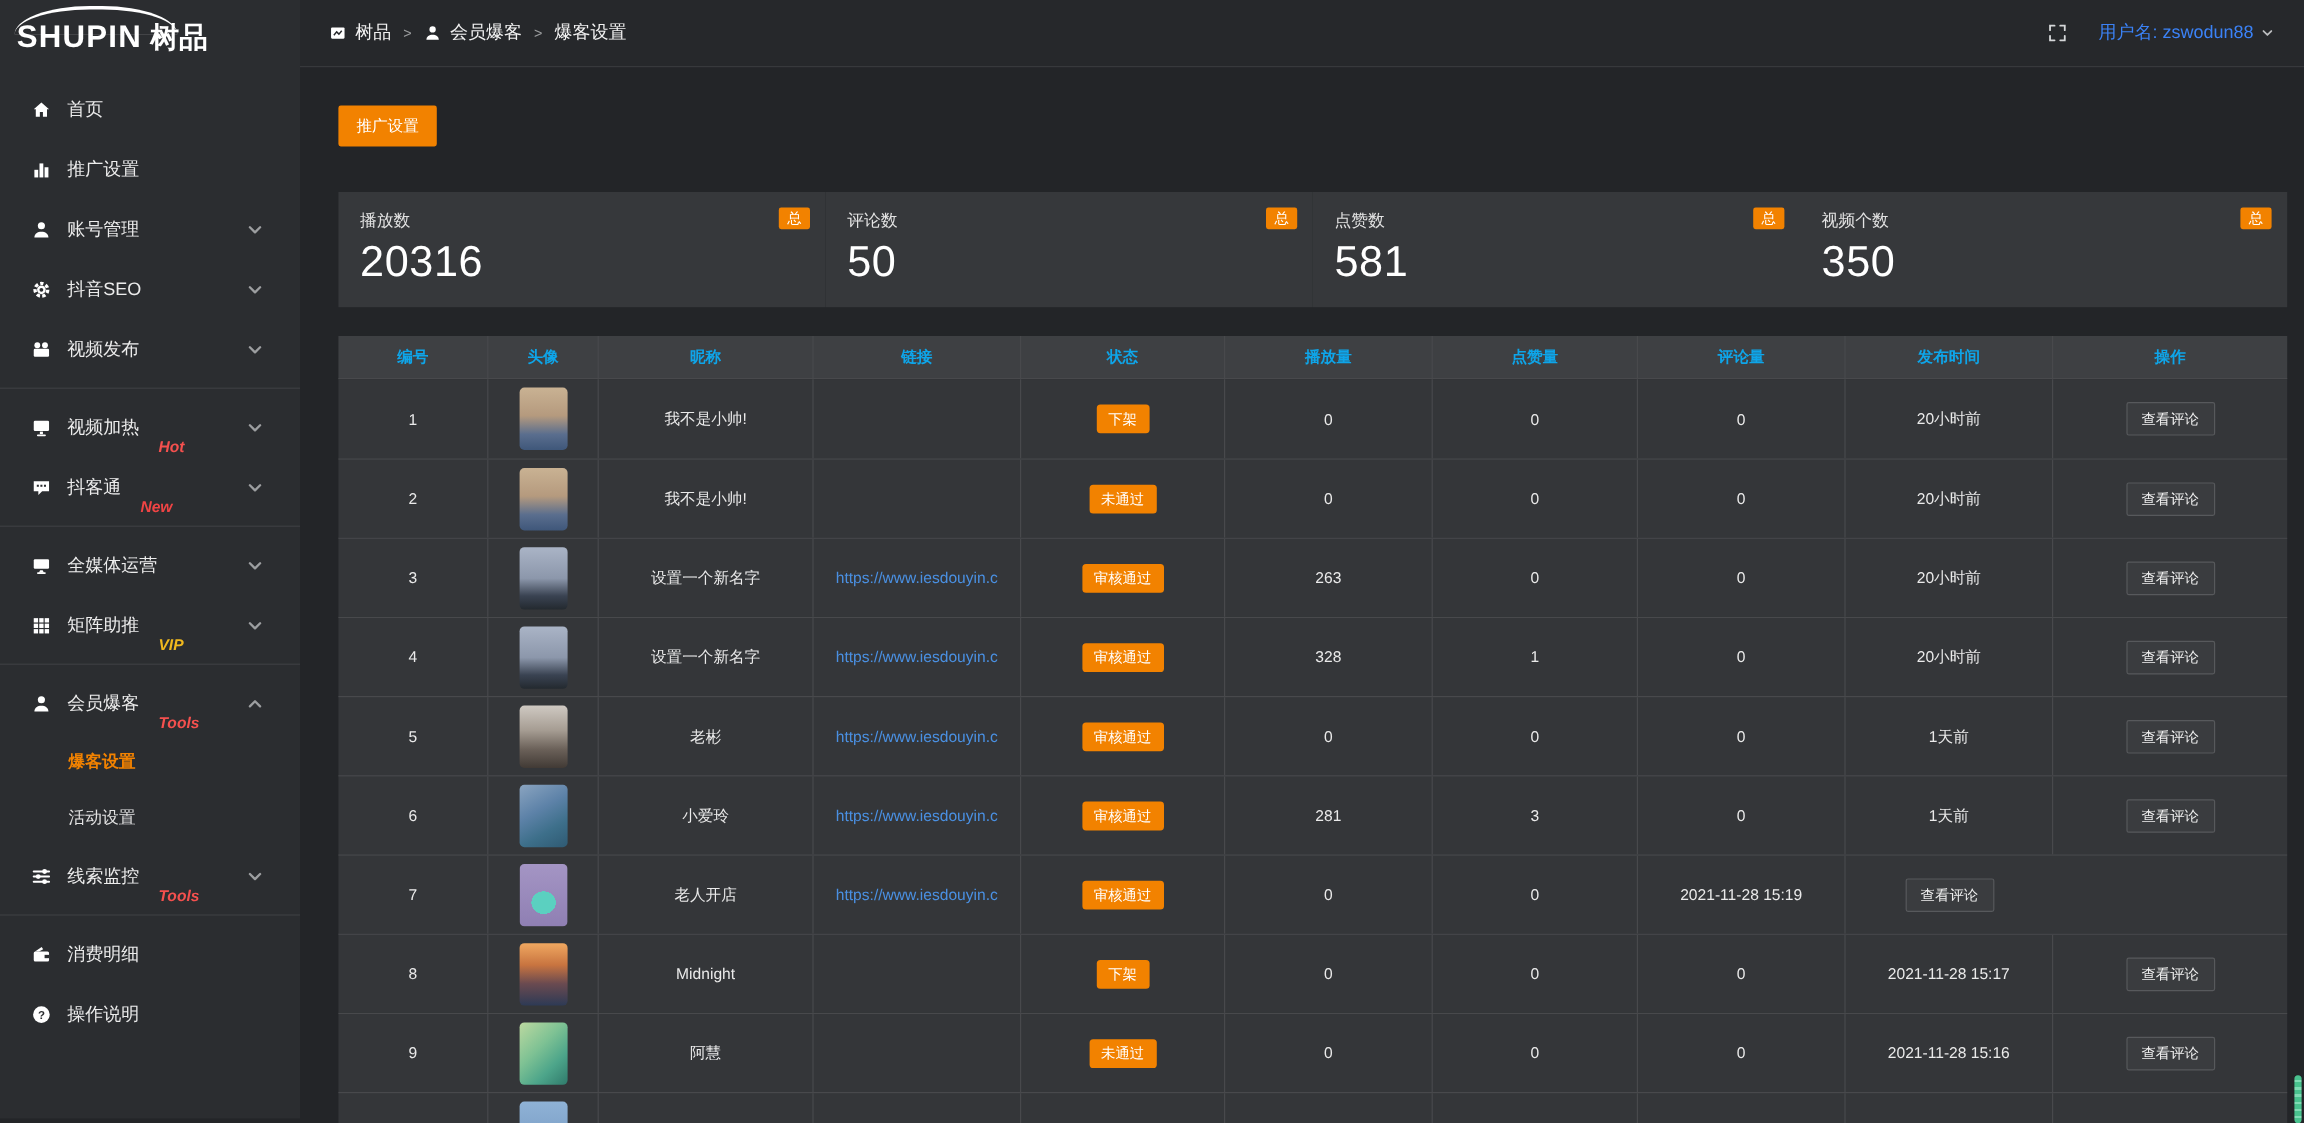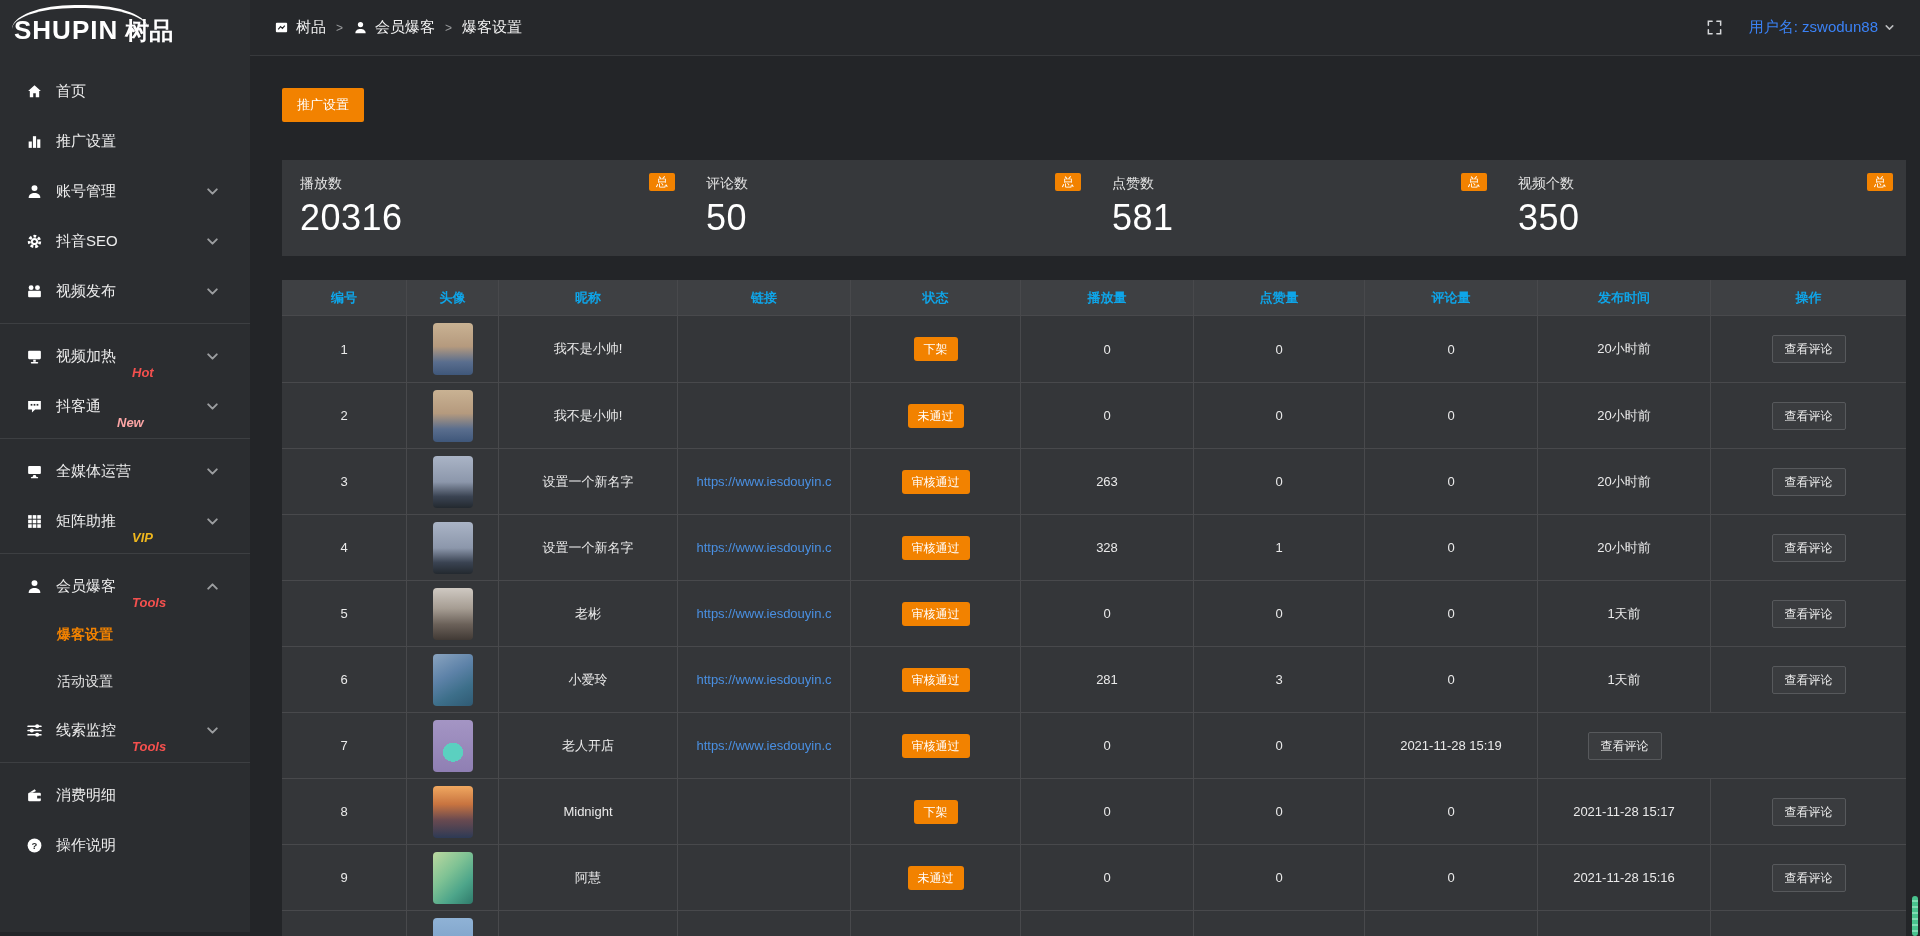--- a/index.html
+++ b/index.html
@@ -192,21 +192,21 @@
           <svg viewBox="0 0 16 16">
             <path d="M2 2.8h12v8H8.6L5.6 13.6v-2.8H2z" fill="#fff"></path>
             <g fill="#2B2D30">
               <rect x="4.4" y="5.6" width="1.6" height="1.6"></rect>
               <rect x="7.2" y="5.6" width="1.6" height="1.6"></rect>
               <rect x="10" y="5.6" width="1.6" height="1.6"></rect>
             </g>
           </svg>
         </span>
         <span class="side-label">抖客通</span>
-        <span class="side-badge" style="color: #fca5a5;">New</span>
+        <span class="side-badge" style="color: #ef4444;">New</span>
         <span class="icon chev">
           <svg viewBox="0 0 16 16">
             <path d="M4 6l4 4 4-4" fill="none" stroke="#b9bbbd" stroke-width="1.8" stroke-linecap="round" stroke-linejoin="round"></path>
           </svg>
         </span>
       </div>
       <div class="side-divider"></div>
       <div class="side-item">
         <span class="icon">
           <svg viewBox="0 0 16 16">

